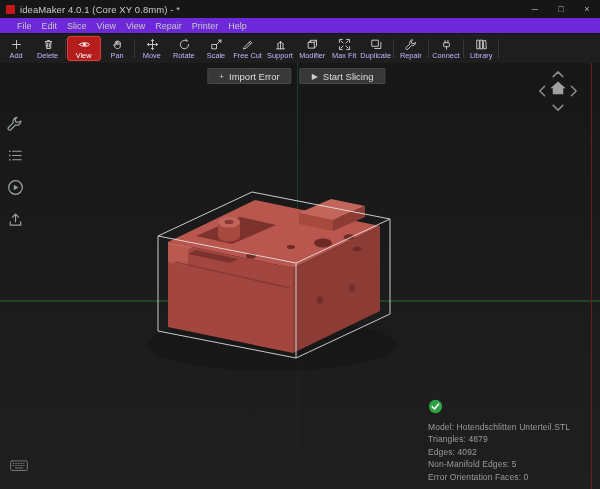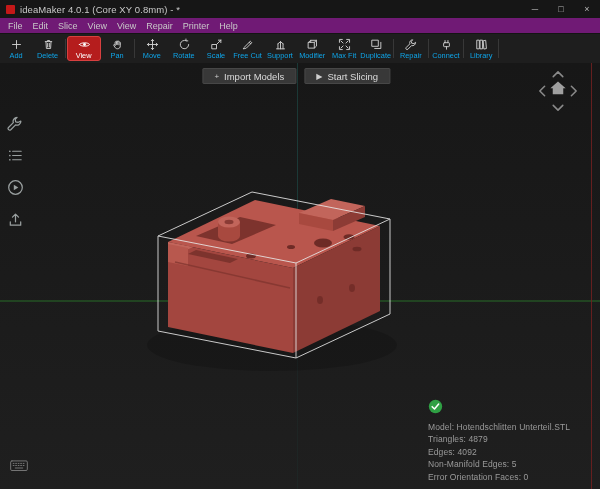--- a/index.html
+++ b/index.html
@@ -8,25 +8,25 @@
     background:#1b1b1b;font-family:"Liberation Sans",sans-serif;
     -webkit-font-smoothing:antialiased;
   }
   
   .titlebar{height:18px;background:#161616;display:flex;align-items:center;color:#c9c9c9;font-size:9.5px;}
   .appicon{width:9px;height:9px;background:#c41818;margin:0 5px 0 6px;border-radius:1px;}
   .title-text{flex:1;letter-spacing:.1px;}
   .winctl{display:flex;height:18px;}
   .winbtn{width:26px;display:flex;align-items:center;justify-content:center;color:#b5b5b5;font-size:9px;cursor:default;}
   
-  .menubar{height:15px;background:#701a75;display:flex;align-items:center;padding-left:3px;border-bottom:1px solid #141414;}
+  .menubar{height:15px;background:#6d28d9;display:flex;align-items:center;padding-left:12px;border-bottom:1px solid #141414;}
   .menu-item{padding:0 5px;font-size:9px;color:#c8c8c8;}
   
   .toolbar{height:29px;background:#1e1e1e;display:flex;align-items:stretch;border-bottom:1px solid #0c0c0c;}
-  .titem{width:32px;display:flex;flex-direction:column;align-items:center;justify-content:center;gap:1px;color:#0ea5e9;}
+  .titem{width:32px;display:flex;flex-direction:column;align-items:center;justify-content:center;gap:1px;color:#c4b5fd;}
   .titem svg{width:13px;height:13px;stroke:#cfcfcf;fill:none;stroke-width:1.3;stroke-linecap:round;stroke-linejoin:round;}
   .tlabel{font-size:8px;line-height:8px;white-space:nowrap;transform:scale(.92);}
   .titem.active{background:#b51d1d;border:1px solid #d84040;border-radius:3px;margin:2px 0;color:#fff;}
   .titem.active svg{stroke:#fff;}
   .titem.wide{width:46px;}
   .tsep{width:1px;background:#383838;margin:5px 1px;}
   
   .viewport{position:absolute;top:63px;left:0;width:600px;height:426px;background:linear-gradient(#171717,#1f1f1f);overflow:hidden;}
   .scene{position:absolute;top:0;left:0;width:600px;height:426px;}
   .vbuttons{position:absolute;top:5px;left:50%;transform:translateX(-52%);display:flex;gap:8px;}
@@ -226,21 +226,21 @@
       <line x1="158" y1="236" x2="158" y2="331"></line>
       <line x1="296" y1="263" x2="296" y2="358"></line>
       <line x1="390" y1="219" x2="390" y2="314"></line>
       <polyline points="158,331 296,358 390,314"></polyline>
     </g>
   </svg>
 
   <div class="vbuttons">
     <button class="vbtn">
       <span class="gl">+</span>
-      <span>Import Models</span>
+      <span>Import Error</span>
     </button>
     <button class="vbtn">
       <span class="gl">▶</span>
       <span>Start Slicing</span>
     </button>
   </div>
 
   <div class="compass">
     <svg viewBox="0 0 54 46">
       <g stroke="#8a8a8a" stroke-width="1.6" fill="none" stroke-linecap="round" stroke-linejoin="round">

